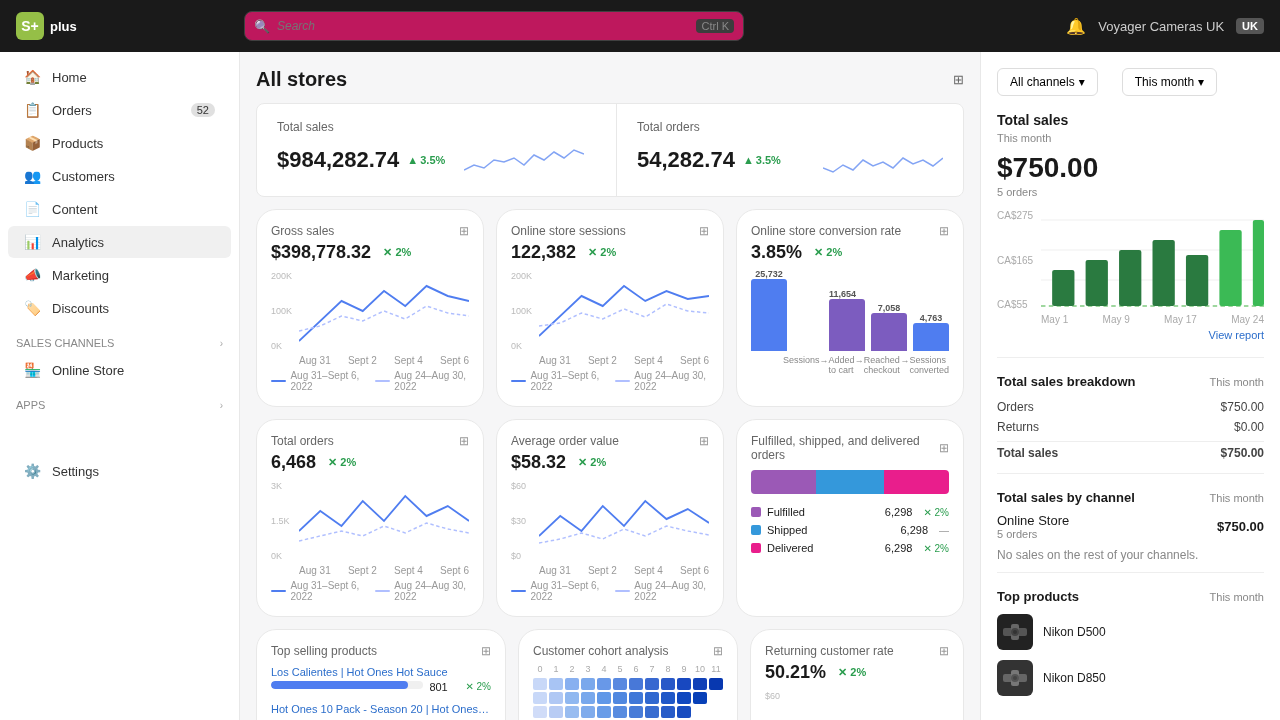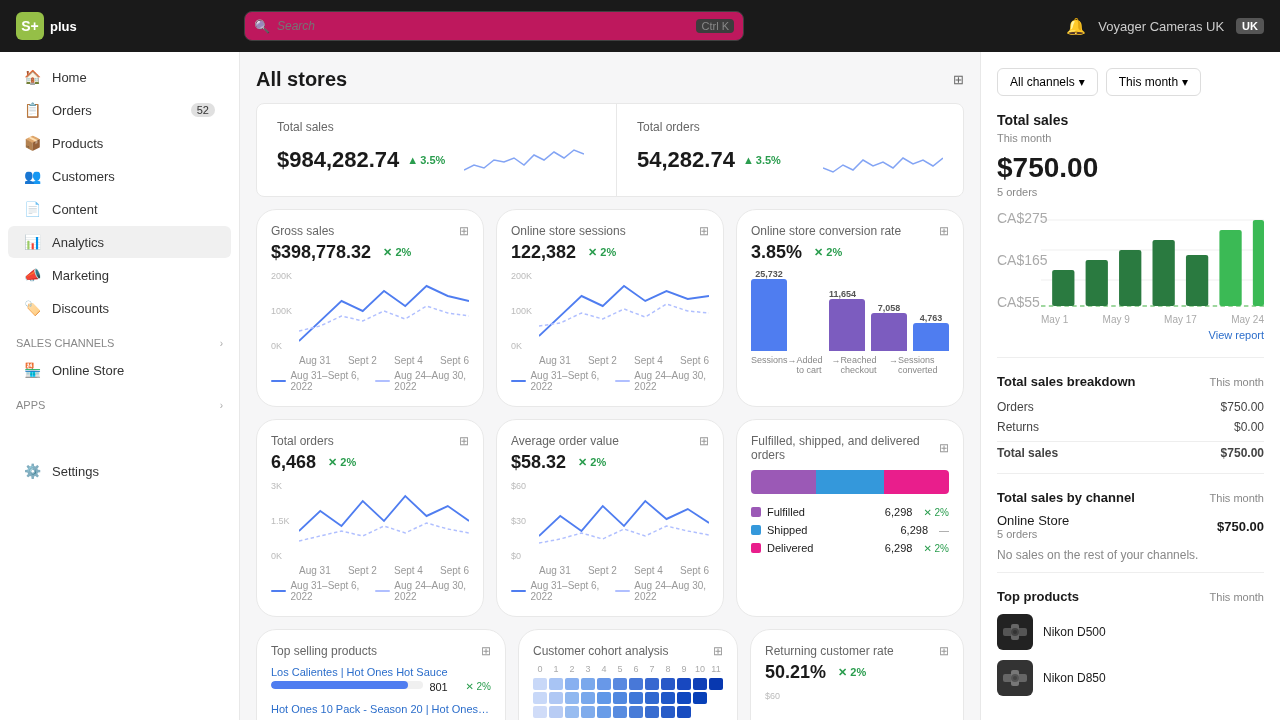--- a/index.html
+++ b/index.html
@@ -80,21 +80,21 @@
     
     .product-row { margin-bottom: 10px; }
     .product-name { font-size: 11px; color: #2c6ecb; margin-bottom: 3px; white-space: nowrap; overflow: hidden; text-overflow: ellipsis; max-width: 220px; }
     .product-bar-row { display: flex; align-items: flex-start; gap: 6px; }
     .product-bar-bg { flex: 1; height: 8px; background: #f0f0f0; border-radius: 4px; overflow: hidden; }
     .product-bar-fill { height: 100%; border-radius: 4px; background: #4f7df0; }
     .product-bar-val { font-size: 11px; font-weight: 500; min-width: 30px; }
     .product-trend-badge { font-size: 10px; color: #2a9d4e; display: flex; align-items: center; }
 
     
-    .rp-filter-row { display: flex; gap: 8px; margin-bottom: 16px; }
+    .rp-filter-row { display: flex; gap: 24px; margin-bottom: 16px; }
     .rp-filter-btn { border: 1px solid #ddd; background: #fff; border-radius: 6px; padding: 6px 12px; font-size: 12px; cursor: pointer; display: flex; align-items: center; gap: 4px; }
     .rp-section-title { font-size: 14px; font-weight: 600; margin-bottom: 4px; }
     .rp-subtitle { font-size: 11px; color: #888; margin-bottom: 8px; }
     .rp-big-value { font-size: 28px; font-weight: 700; margin-bottom: 2px; }
     .rp-small-note { font-size: 11px; color: #888; margin-bottom: 12px; }
     .rp-section-header { display: flex; align-items: center; justify-content: space-between; margin: 16px 0 8px; }
     .rp-section-label { font-size: 13px; font-weight: 600; }
     .rp-section-date { font-size: 11px; color: #888; }
     .rp-chart-area { height: 100px; position: relative; margin-bottom: 4px; }
     .rp-view-report { text-align: right; font-size: 11px; color: #2c6ecb; cursor: pointer; margin-bottom: 16px; }
@@ -339,21 +339,21 @@
             </div>
             <div style="display:flex; flex-direction:column; align-items:center; flex:1;">
               <span style="font-size:9px;color:#555;font-weight:600;">7,058</span>
               <div style="width:100%;background:#7c5cbf;border-radius:3px 3px 0 0;height:38px;"></div>
             </div>
             <div style="display:flex; flex-direction:column; align-items:center; flex:1;">
               <span style="font-size:9px;color:#555;font-weight:600;">4,763</span>
               <div style="width:100%;background:#4f7df0;border-radius:3px 3px 0 0;height:28px;"></div>
             </div>
           </div>
-          <div style="display:flex; justify-content:space-between; font-size:9px; color:#888; margin-top:4px;">
+          <div style="display:flex; justify-content:space-between; font-size:9px; color:#888; margin-top:4px;margin-left:32px;">
             <span>Sessions</span>
             <span>→</span>
             <span>Added to cart</span>
             <span>→</span>
             <span>Reached checkout</span>
             <span>→</span>
             <span>Sessions converted</span>
           </div>
         </div>
       </div>
@@ -609,21 +609,21 @@
         </button>
       </div>
 
       <div class="rp-section-title">Total sales</div>
       <div class="rp-subtitle">This month</div>
       <div class="rp-big-value">$750.00</div>
       <div class="rp-small-note">5 orders</div>
 
 
       <div class="rp-chart-area">
-        <div style="position:absolute; left:0; top:0; height:100%; display:flex; flex-direction:column; justify-content:space-between; font-size:14px; color:#aaa;">
+        <div style="position:absolute; left:0; top:0; height:100%; display:flex; flex-direction:column; justify-content:space-between; font-size:10px; color:#aaa;">
           <span>CA$275</span>
           <span>CA$165</span>
           <span>CA$55</span>
         </div>
         <svg style="margin-left:44px; width:calc(100% - 44px); height:100%;" viewBox="0 0 200 100" preserveAspectRatio="none">
 
           <line x1="0" y1="10" x2="200" y2="10" stroke="#f0f0f0" stroke-width="1"></line>
           <line x1="0" y1="40" x2="200" y2="40" stroke="#f0f0f0" stroke-width="1"></line>
           <line x1="0" y1="70" x2="200" y2="70" stroke="#f0f0f0" stroke-width="1"></line>
           <line x1="0" y1="96" x2="200" y2="96" stroke="#40b040" stroke-width="1" stroke-dasharray="4,3"></line>

